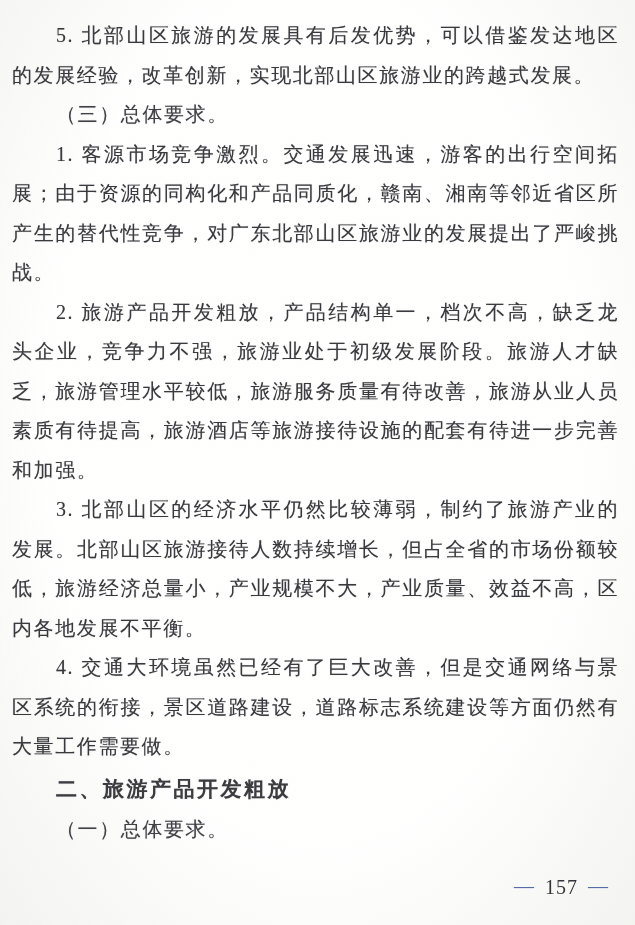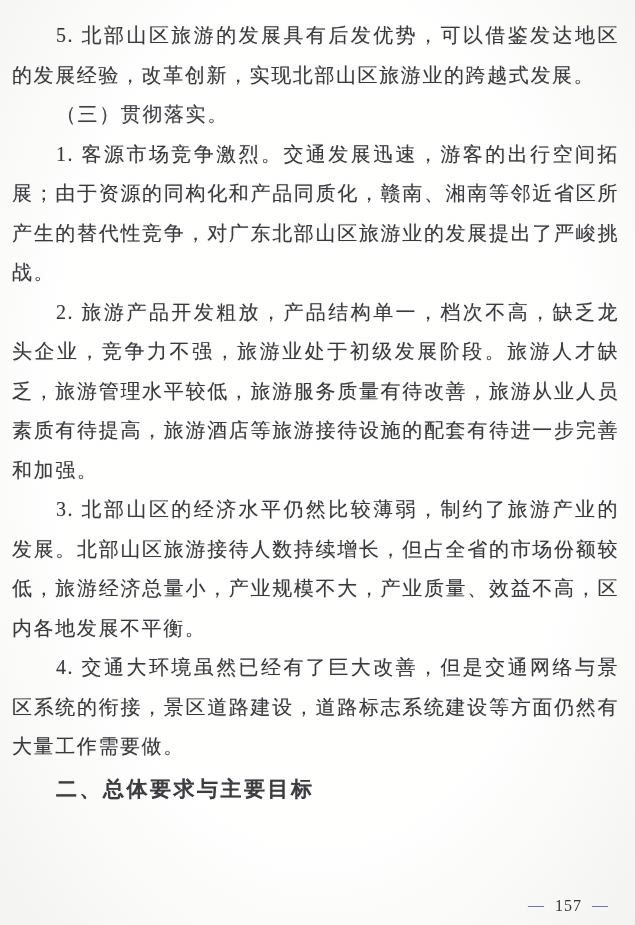--- a/index.html
+++ b/index.html
@@ -50,22 +50,22 @@
     font-size: 21px;
     letter-spacing: 2.5px;
     color: #3c3c40;
     margin-top: 2px;
     margin-bottom: 2px;
   }
 
   .footer {
     position: absolute;
     right: 26px;
-    bottom: 10px;
-    font-size: 16px;
+    bottom: 26px;
+    font-size: 20px;
     letter-spacing: 1px;
     color: #2f2f35;
     white-space: nowrap;
   }
 
   .footer .dash {
     color: #4a64a4;
     font-weight: normal;
     position: relative;
     top: -1px;
@@ -76,24 +76,25 @@
     color: #33333a;
     font-family: "Liberation Serif", "DejaVu Serif", serif;
   }
 </style>
 </head>
 <body>
 
 <div class="page">
   <div class="content">
     <p class="para">5. 北部山区旅游的发展具有后发优势，可以借鉴发达地区的发展经验，改革创新，实现北部山区旅游业的跨越式发展。</p>
-    <p class="para kaiti">（三）贯彻落实。</p>
+    <p class="para kaiti">（三）总体要求。</p>
     <p class="para">1. 客源市场竞争激烈。交通发展迅速，游客的出行空间拓展；由于资源的同构化和产品同质化，赣南、湘南等邻近省区所产生的替代性竞争，对广东北部山区旅游业的发展提出了严峻挑战。</p>
     <p class="para">2. 旅游产品开发粗放，产品结构单一，档次不高，缺乏龙头企业，竞争力不强，旅游业处于初级发展阶段。旅游人才缺乏，旅游管理水平较低，旅游服务质量有待改善，旅游从业人员素质有待提高，旅游酒店等旅游接待设施的配套有待进一步完善和加强。</p>
     <p class="para">3. 北部山区的经济水平仍然比较薄弱，制约了旅游产业的发展。北部山区旅游接待人数持续增长，但占全省的市场份额较低，旅游经济总量小，产业规模不大，产业质量、效益不高，区内各地发展不平衡。</p>
     <p class="para">4. 交通大环境虽然已经有了巨大改善，但是交通网络与景区系统的衔接，景区道路建设，道路标志系统建设等方面仍然有大量工作需要做。</p>
-    <p class="para section-heading">二、总体要求与主要目标</p>
+    <p class="para section-heading">二、旅游产品开发粗放</p>
+    <p class="para kaiti">（一）总体要求。</p>
   </div>
 
   <div class="footer">
     <span class="dash">—</span><span class="num">157</span><span class="dash">—</span>
   </div>
 </div>
 
 </body></html>

